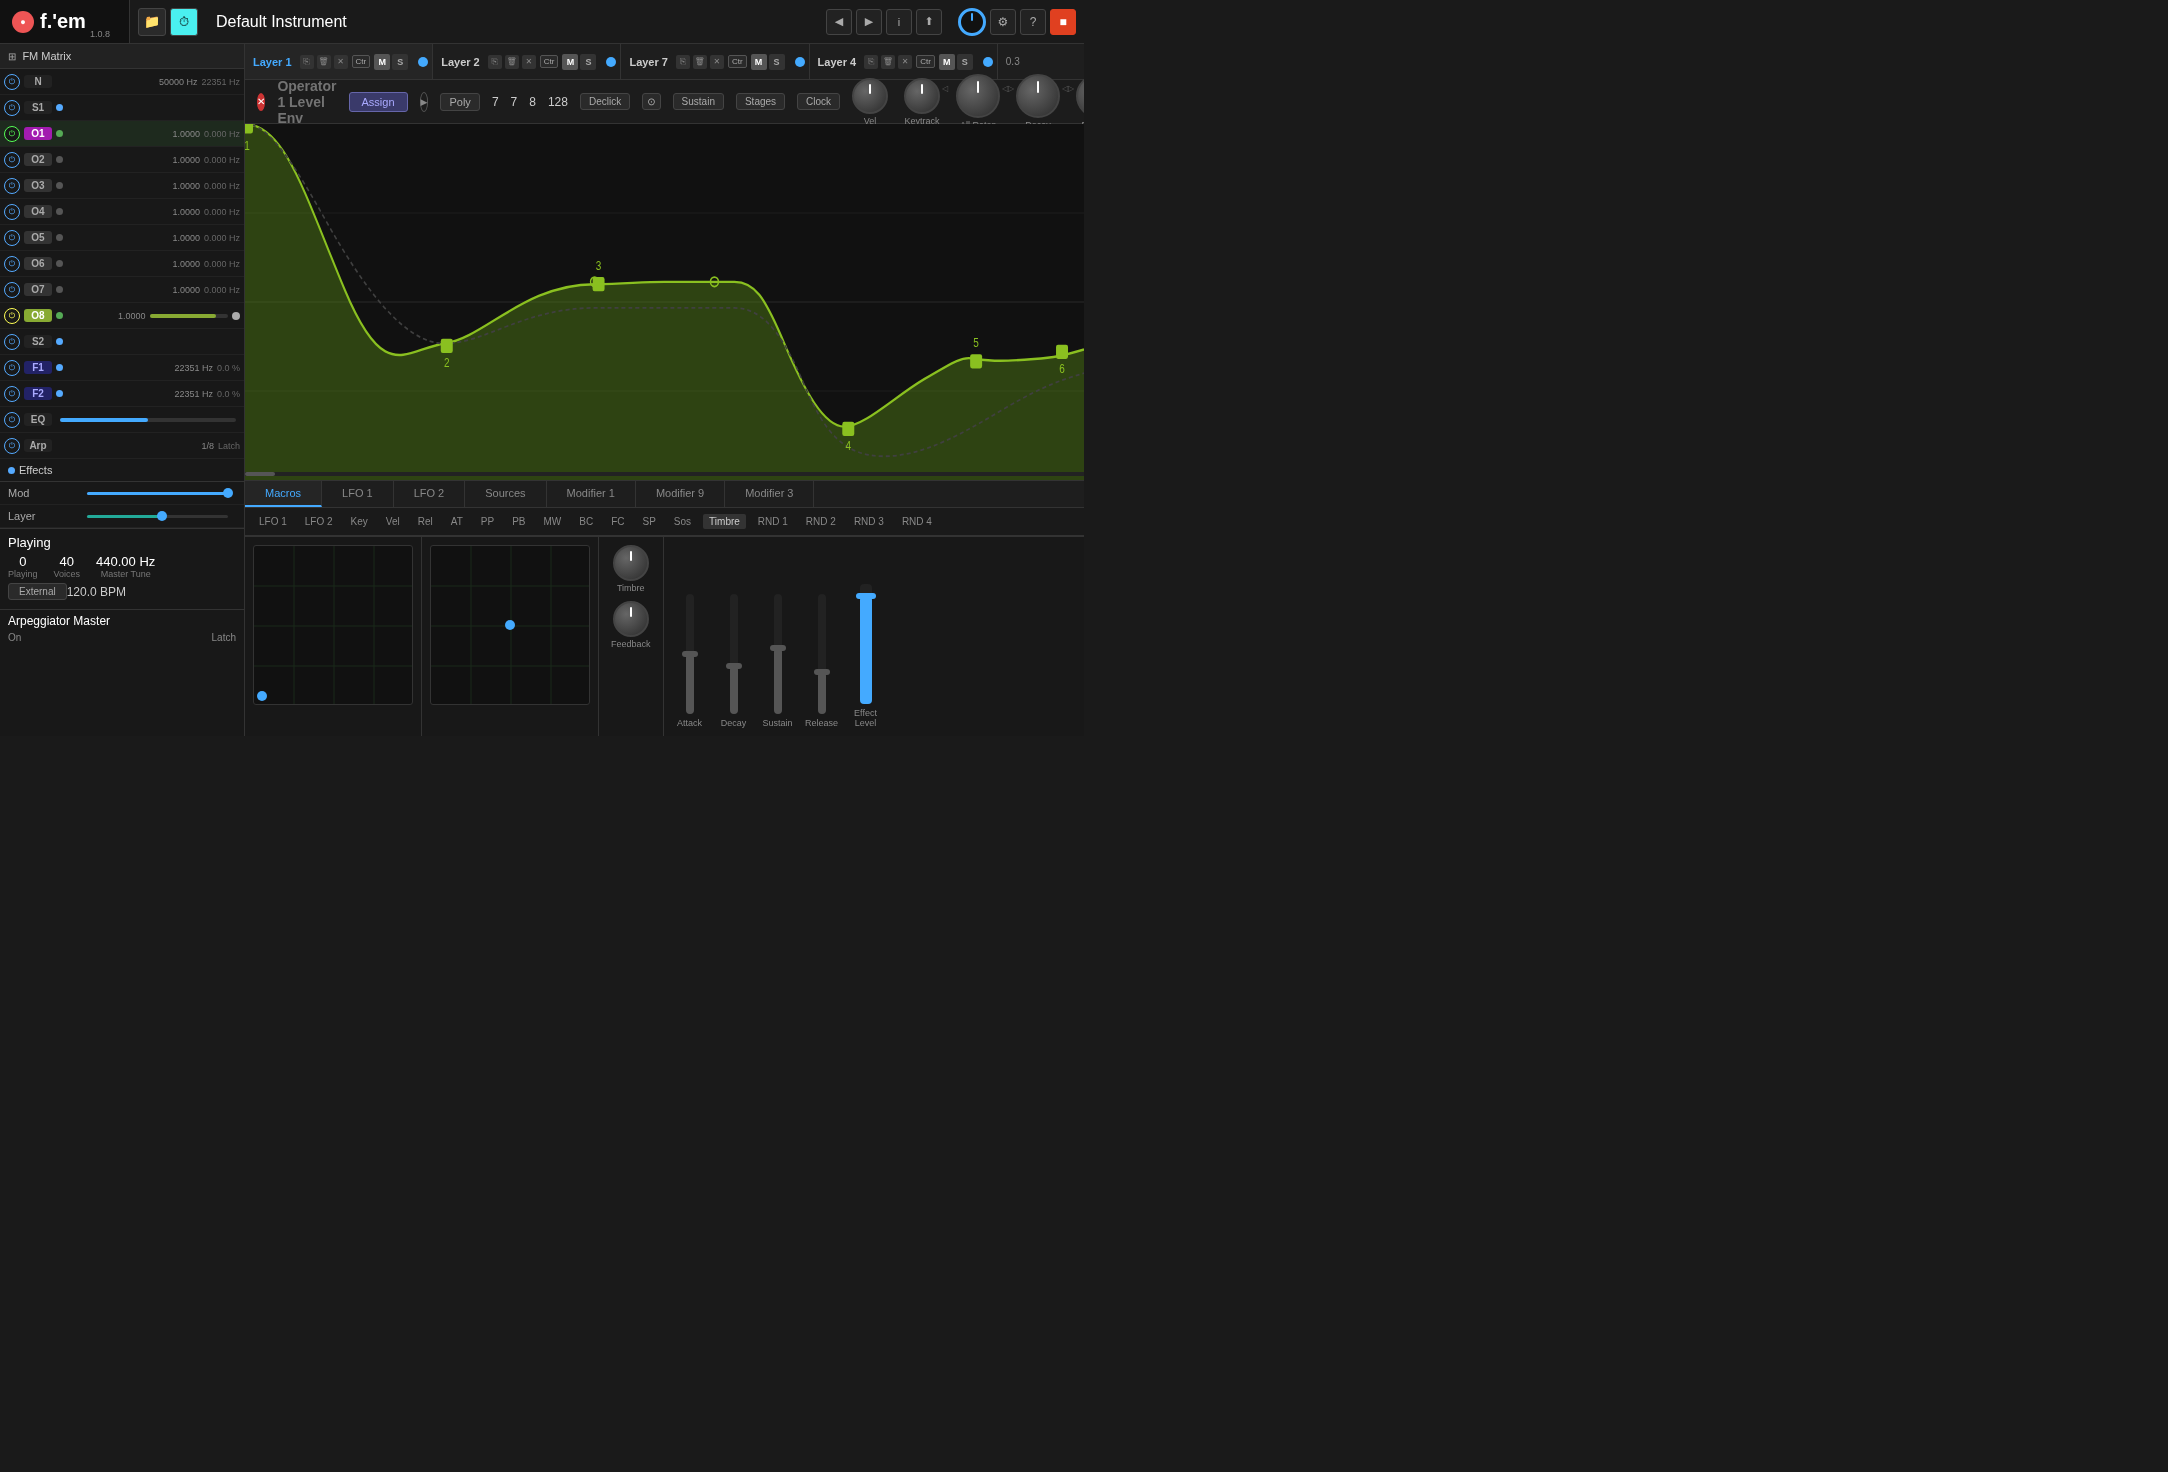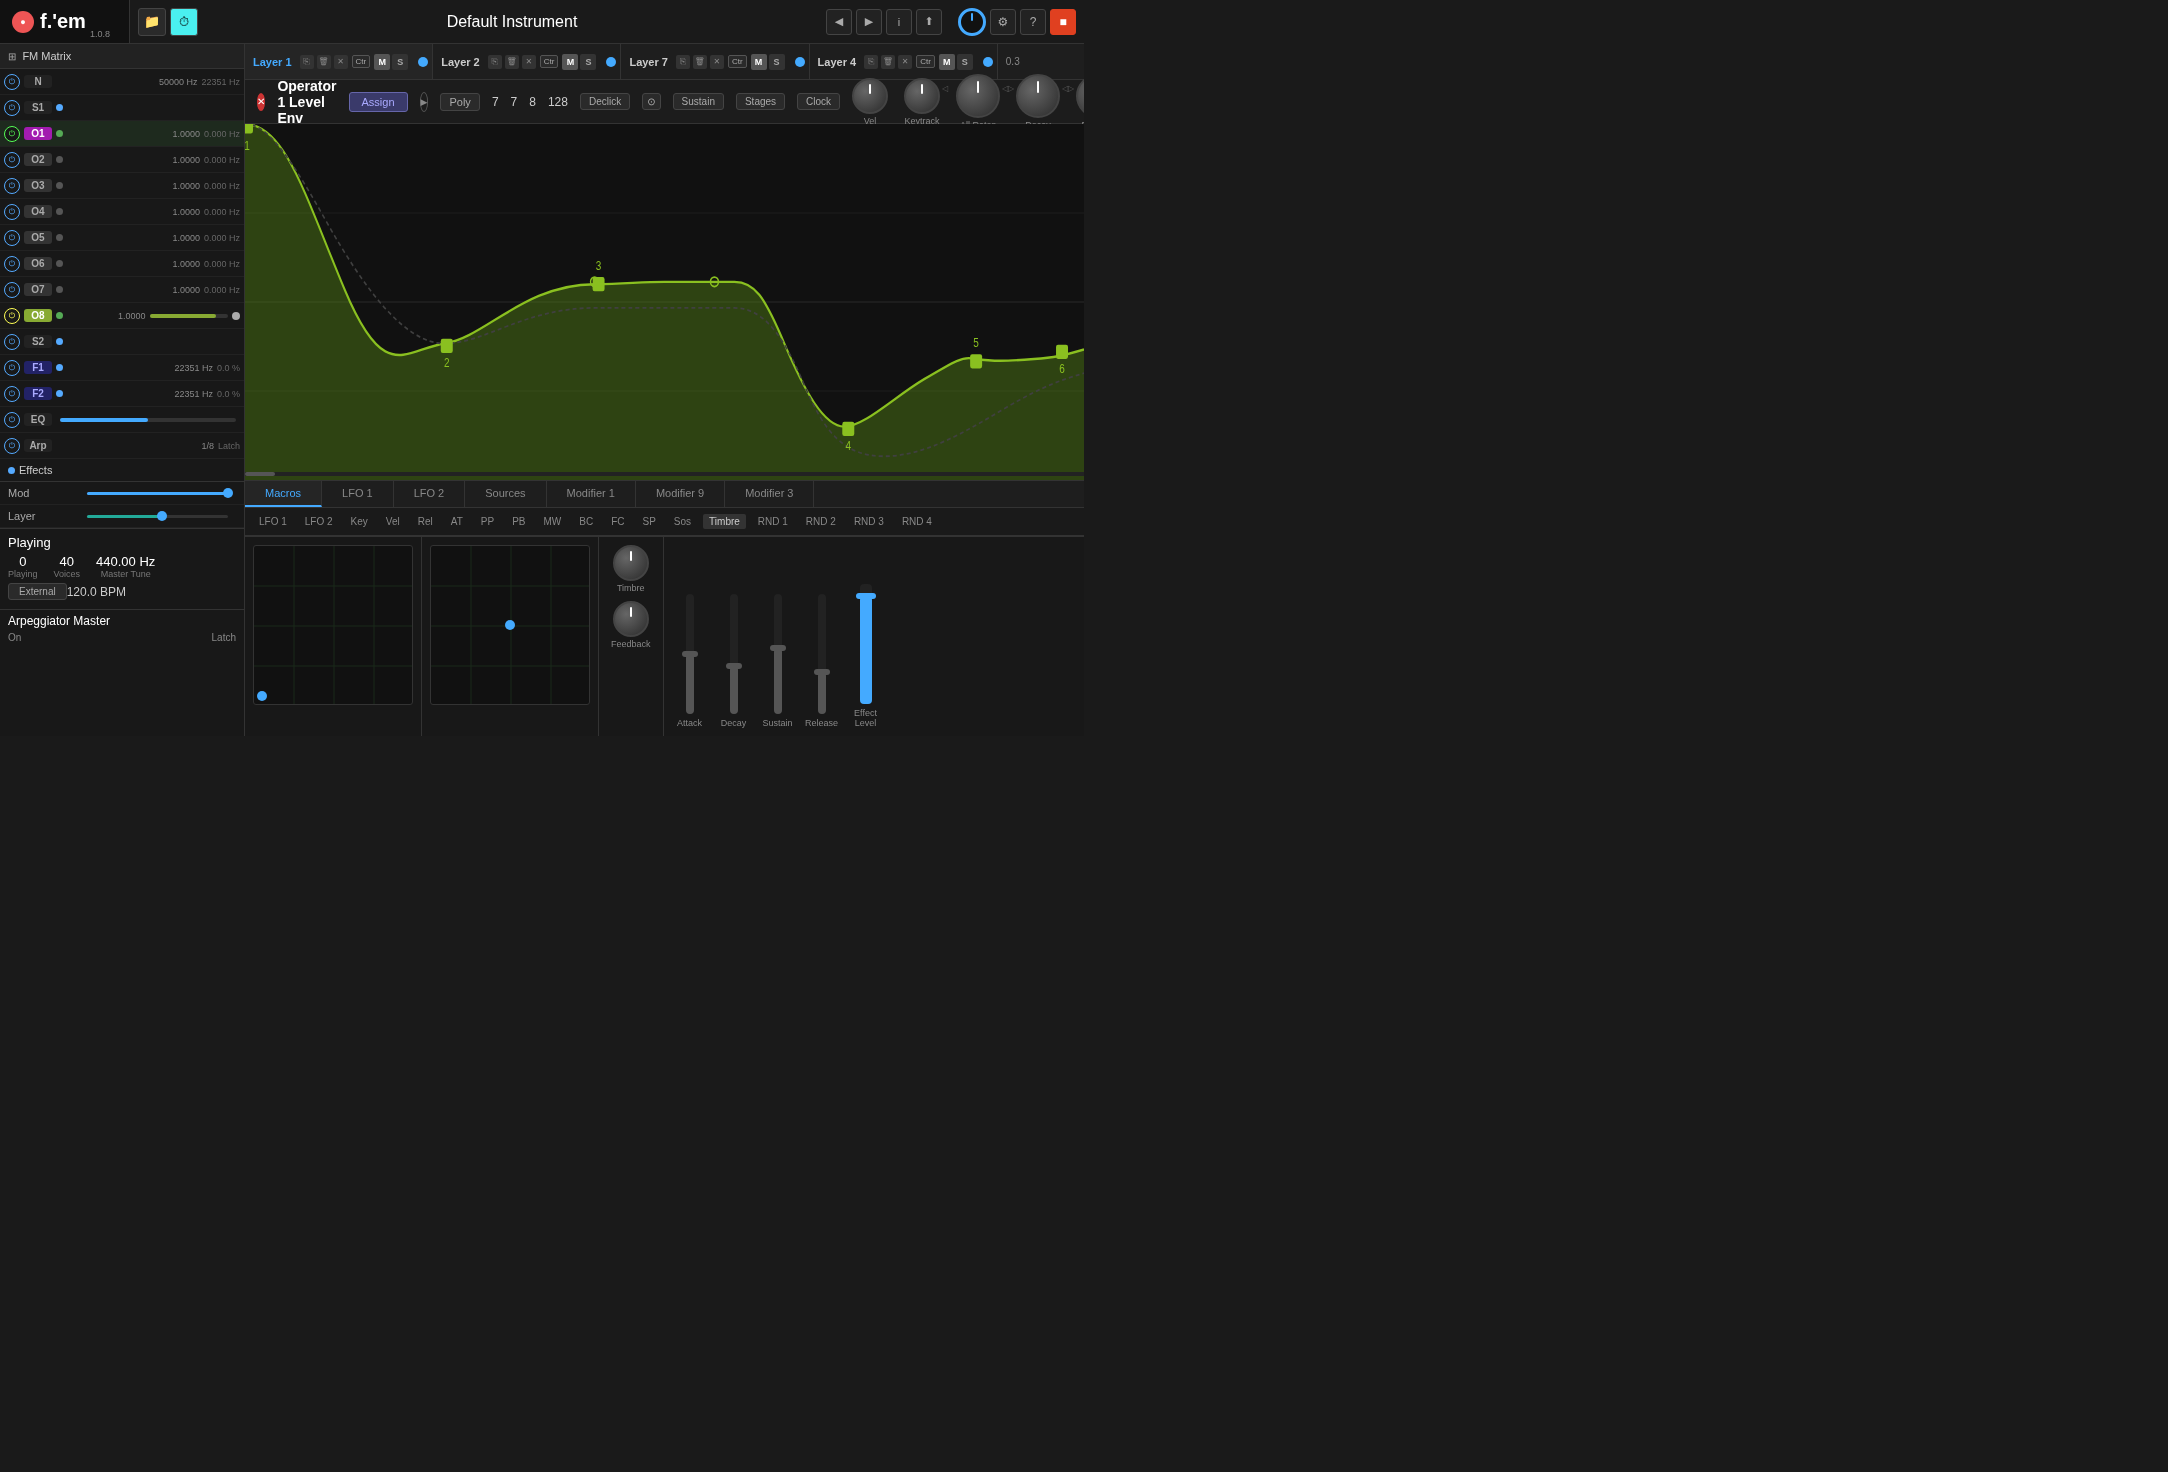--- a/index.html
+++ b/index.html
@@ -73,21 +73,20 @@
       cursor: pointer;
       color: #aaa;
       font-size: 13px;
     }
     .tb-btn.active { background: #4af0f0; color: #000; }
     .instrument-name {
       flex: 1;
       font-size: 16px;
       color: #fff;
       padding: 0 10px;
-      text-align: center;
     }
     .transport-btns {
       display: flex; gap: 4px; align-items: center; padding: 0 8px;
     }
     .t-btn {
       width: 26px; height: 26px;
       background: #222;
       border: 1px solid #444;
       border-radius: 3px;
       display: flex; align-items: center; justify-content: center;
@@ -400,21 +399,21 @@
     .op-close-btn {
       width: 18px; height: 18px;
       border-radius: 50%;
       background: #c33;
       display: flex; align-items: center; justify-content: center;
       font-size: 10px; color: white;
       cursor: pointer;
     }
     .op-title {
       font-size: 14px;
-      color: #ffffff;
+      color: #737373;
       font-weight: bold;
     }
     .op-play-btn {
       width: 20px; height: 20px;
       border-radius: 50%;
       border: 1px solid #555;
       display: flex; align-items: center; justify-content: center;
       font-size: 9px; color: #888;
       cursor: pointer;
     }

